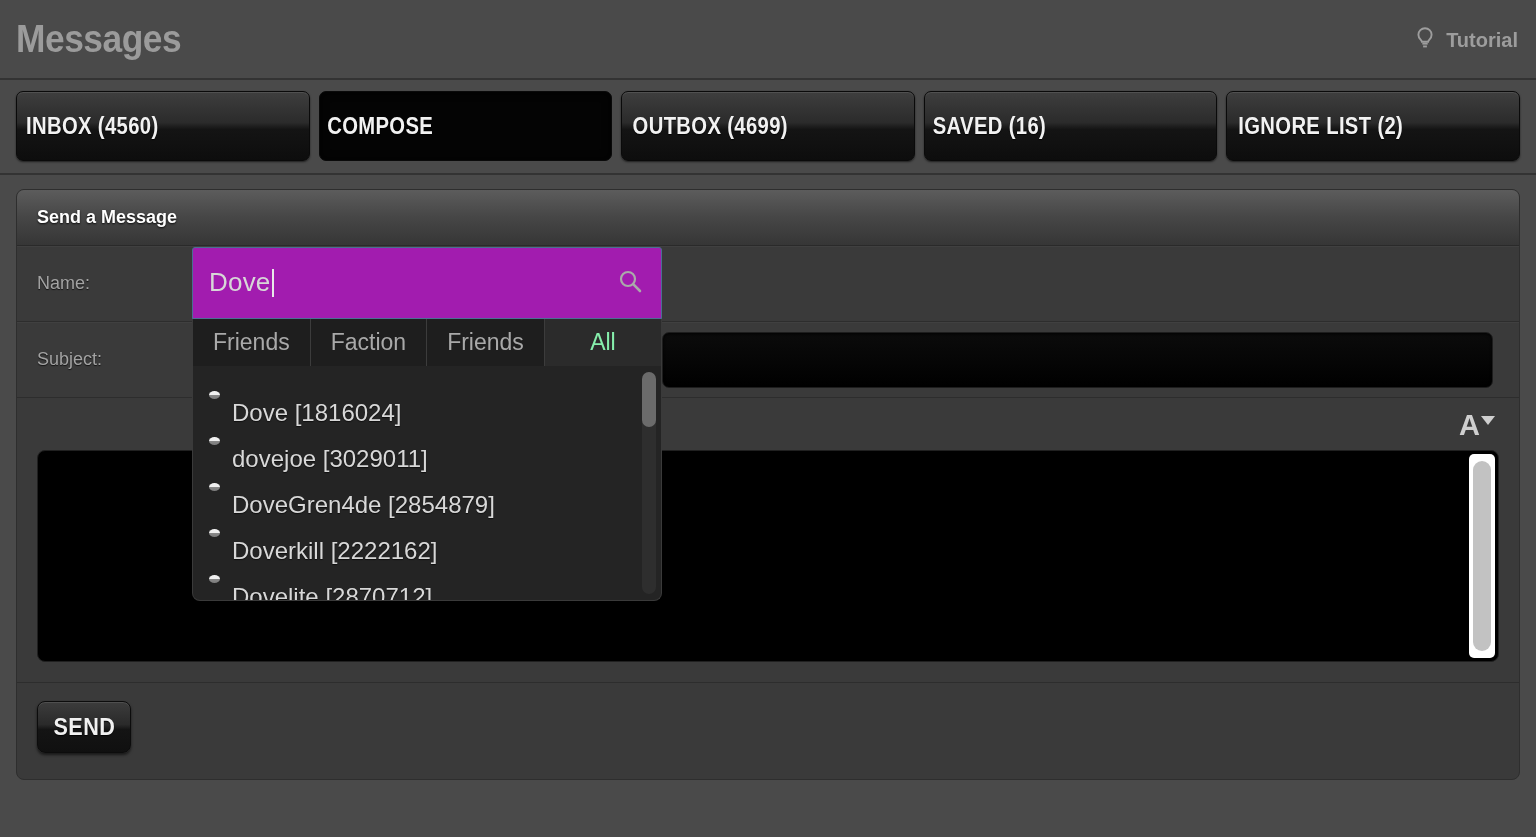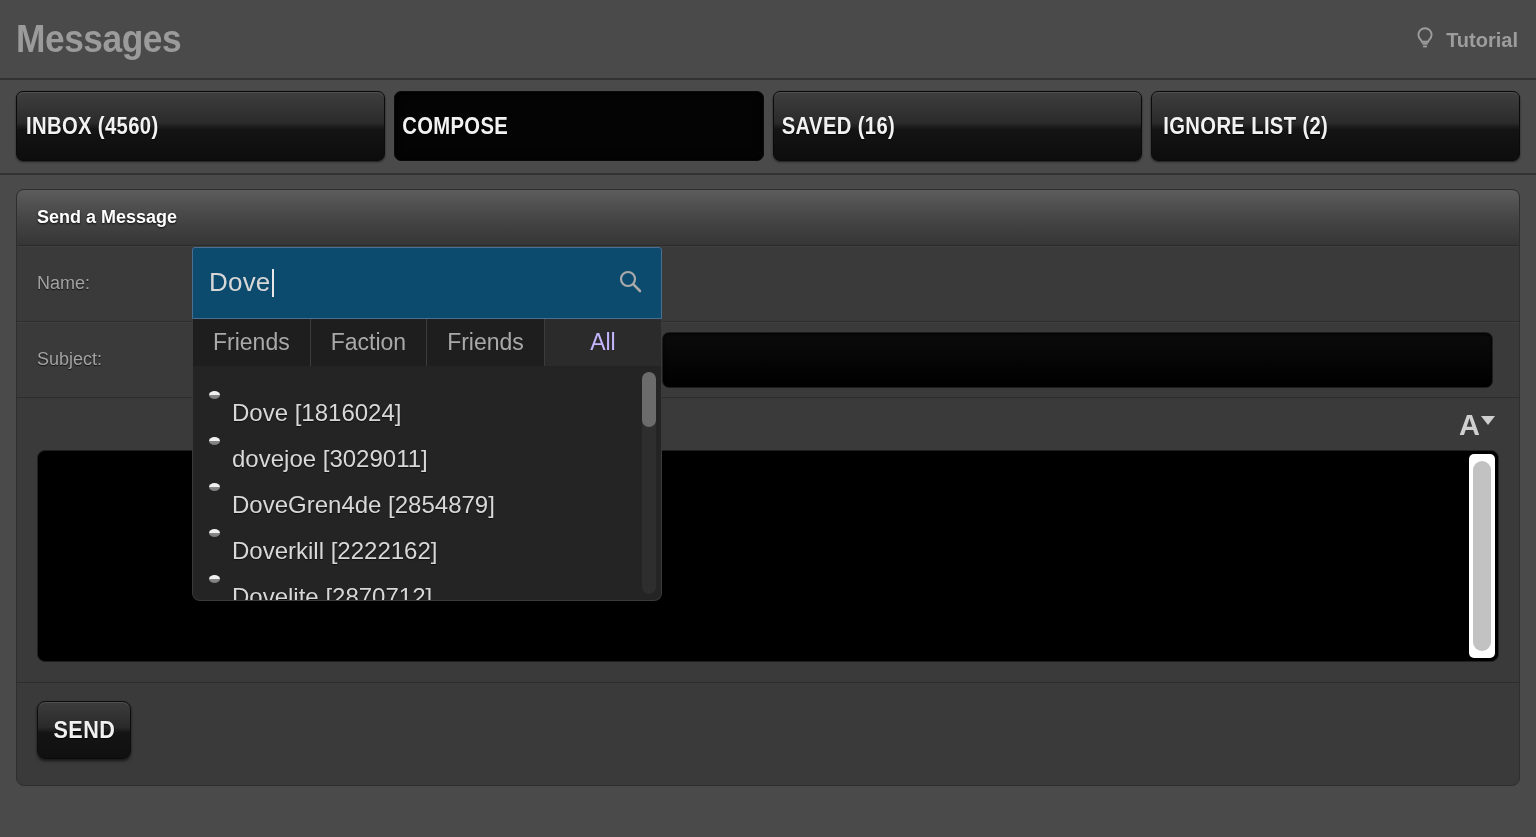--- a/index.html
+++ b/index.html
@@ -132,21 +132,21 @@
   .autocomplete {
     position: absolute;
     left: 0;
     top: -37px;
     width: 470px;
     z-index: 40;
   }
   .search-box {
     position: relative;
     height: 72px;
-    background: #0c4a6e;
+    background: #a21caf;
     border: 1px solid #4a6f92;
     border-radius: 3px 3px 0 0;
     display: flex;
     align-items: center;
     padding: 0 16px;
   }
   .search-value {
     font-size: 26px;
     color: #d7d7d7;
     letter-spacing: 0.2px;
@@ -181,21 +181,21 @@
     justify-content: center;
     font-size: 23px;
     color: #a9a9a9;
     border-right: 1px solid #3c3c3c;
     cursor: pointer;
     background: #1e1e1e;
   }
   .filter-tab:last-child { border-right: none; flex: 1; }
   .filter-tab.active {
     background: #2b2b2b;
-    color: #c4b5fd;
+    color: #86efac;
     text-align: right;
   }
 
   .suggest-list {
     position: relative;
     height: 235px;
     background: #242424;
     border: 1px solid #3a3a3a;
     border-top: none;
     border-radius: 0 0 8px 8px;
@@ -277,21 +277,21 @@
     height: 100%;
     background: #c2c2c2;
     border-radius: 9px;
     cursor: pointer;
   }
 
   
   .send-row { padding: 18px 20px 26px 20px; }
   .send-button {
     width: 94px;
-    height: 58px;
+    height: 52px;
     border-radius: 8px;
     background: linear-gradient(to bottom, #3c3c3c 0%, #2a2a2a 45%, #141414 55%, #101010 100%);
     border: 1px solid #0c0c0c;
     box-shadow: inset 0 1px 0 rgba(255,255,255,0.10), 0 2px 3px rgba(0,0,0,0.6);
     display: flex;
     align-items: center;
     justify-content: center;
     cursor: pointer;
   }
   .send-label {
@@ -320,20 +320,23 @@
     <span>Tutorial</span>
   </div>
 </div>
 
 <div class="tab-bar">
   <div class="tab">
     <span class="tab-label">INBOX (4560)</span>
   </div>
   <div class="tab active">
     <span class="tab-label">COMPOSE</span>
+  </div>
+  <div class="tab">
+    <span class="tab-label">OUTBOX (4699)</span>
   </div>
   <div class="tab">
     <span class="tab-label">SAVED (16)</span>
   </div>
   <div class="tab">
     <span class="tab-label">IGNORE LIST (2)</span>
   </div>
 </div>
 
 <div class="panel">

